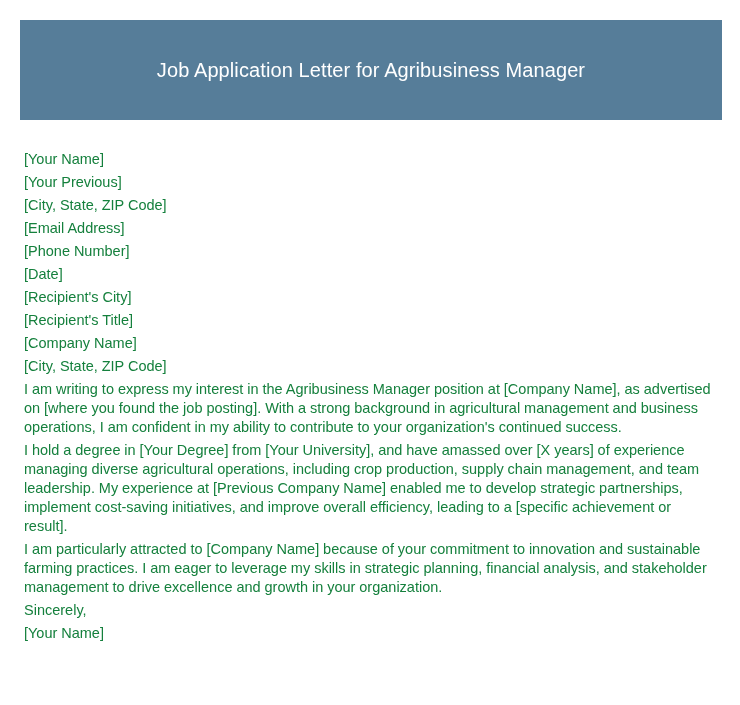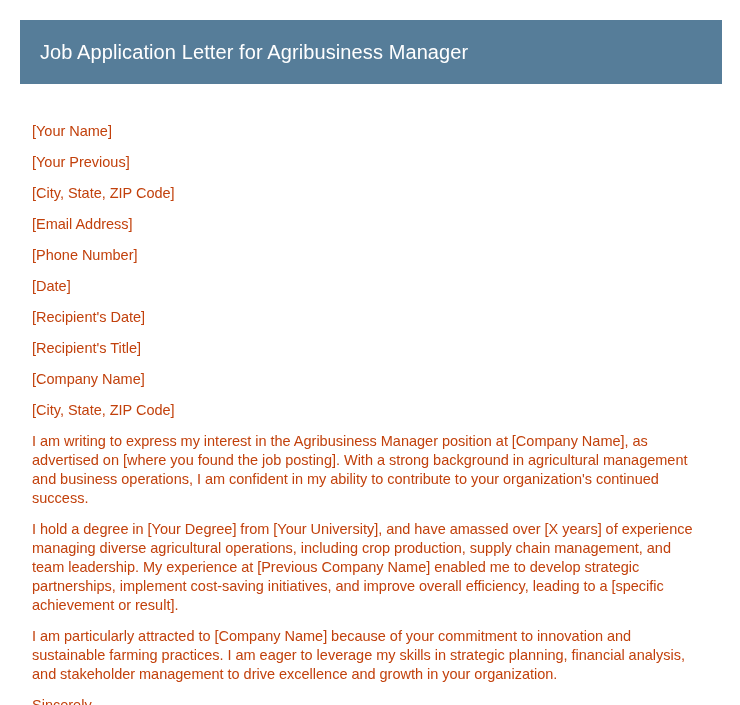--- a/index.html
+++ b/index.html
@@ -15,48 +15,48 @@
     overflow: hidden;
   }
   .page {
     position: relative;
     width: 740px;
     height: 705px;
     background: #ffffff;
   }
   .letter-header {
     margin: 20px 18px 0 20px;
-    height: 64px;
+    height: 100px;
     background: #567d99;
     display: flex;
     align-items: center;
-    justify-content: flex-start;
+    justify-content: center;
     padding: 0 20px;
   }
   .letter-header-title {
     color: #ffffff;
     font-size: 20px;
     font-weight: 400;
     line-height: 1.2;
     letter-spacing: 0.1px;
     text-align: center;
     white-space: nowrap;
   }
   .letter-body {
     margin: 0;
     padding: 26px 24px 0 20px;
     color: #565656;
     font-size: 14.5px;
     line-height: 19px;
   }
   .letter-line,
   .letter-paragraph {
-    margin: 12px;
+    margin: 4px;
     padding: 0;
-    color: #c2410c;
+    color: #15803d;
     font-size: 14.5px;
     line-height: 19px;
     text-align: left;
     word-spacing: -0.1px;
   }
   .letter-paragraph {
     max-width: 697px;
   }
 </style>
 </head>
@@ -73,21 +73,21 @@
     <div>
       <div class="letter-line">[Your Name]</div>
       <div class="letter-line">[Your Previous]</div>
       <div class="letter-line">[City, State, ZIP Code]</div>
       <div class="letter-line">[Email Address]</div>
       <div class="letter-line">[Phone Number]</div>
       <div class="letter-line">[Date]</div>
     </div>
 
     <div>
-      <div class="letter-line">[Recipient's Date]</div>
+      <div class="letter-line">[Recipient's City]</div>
       <div class="letter-line">[Recipient's Title]</div>
       <div class="letter-line">[Company Name]</div>
       <div class="letter-line">[City, State, ZIP Code]</div>
     </div>
 
 
     <p class="letter-paragraph">I am writing to express my interest in the Agribusiness Manager position at [Company Name], as advertised on [where you found the job posting]. With a strong background in agricultural management and business operations, I am confident in my ability to contribute to your organization's continued success.</p>
     <p class="letter-paragraph">I hold a degree in [Your Degree] from [Your University], and have amassed over [X years] of experience managing diverse agricultural operations, including crop production, supply chain management, and team leadership. My experience at [Previous Company Name] enabled me to develop strategic partnerships, implement cost-saving initiatives, and improve overall efficiency, leading to a [specific achievement or result].</p>
     <p class="letter-paragraph">I am particularly attracted to [Company Name] because of your commitment to innovation and sustainable farming practices. I am eager to leverage my skills in strategic planning, financial analysis, and stakeholder management to drive excellence and growth in your organization.</p>
 

